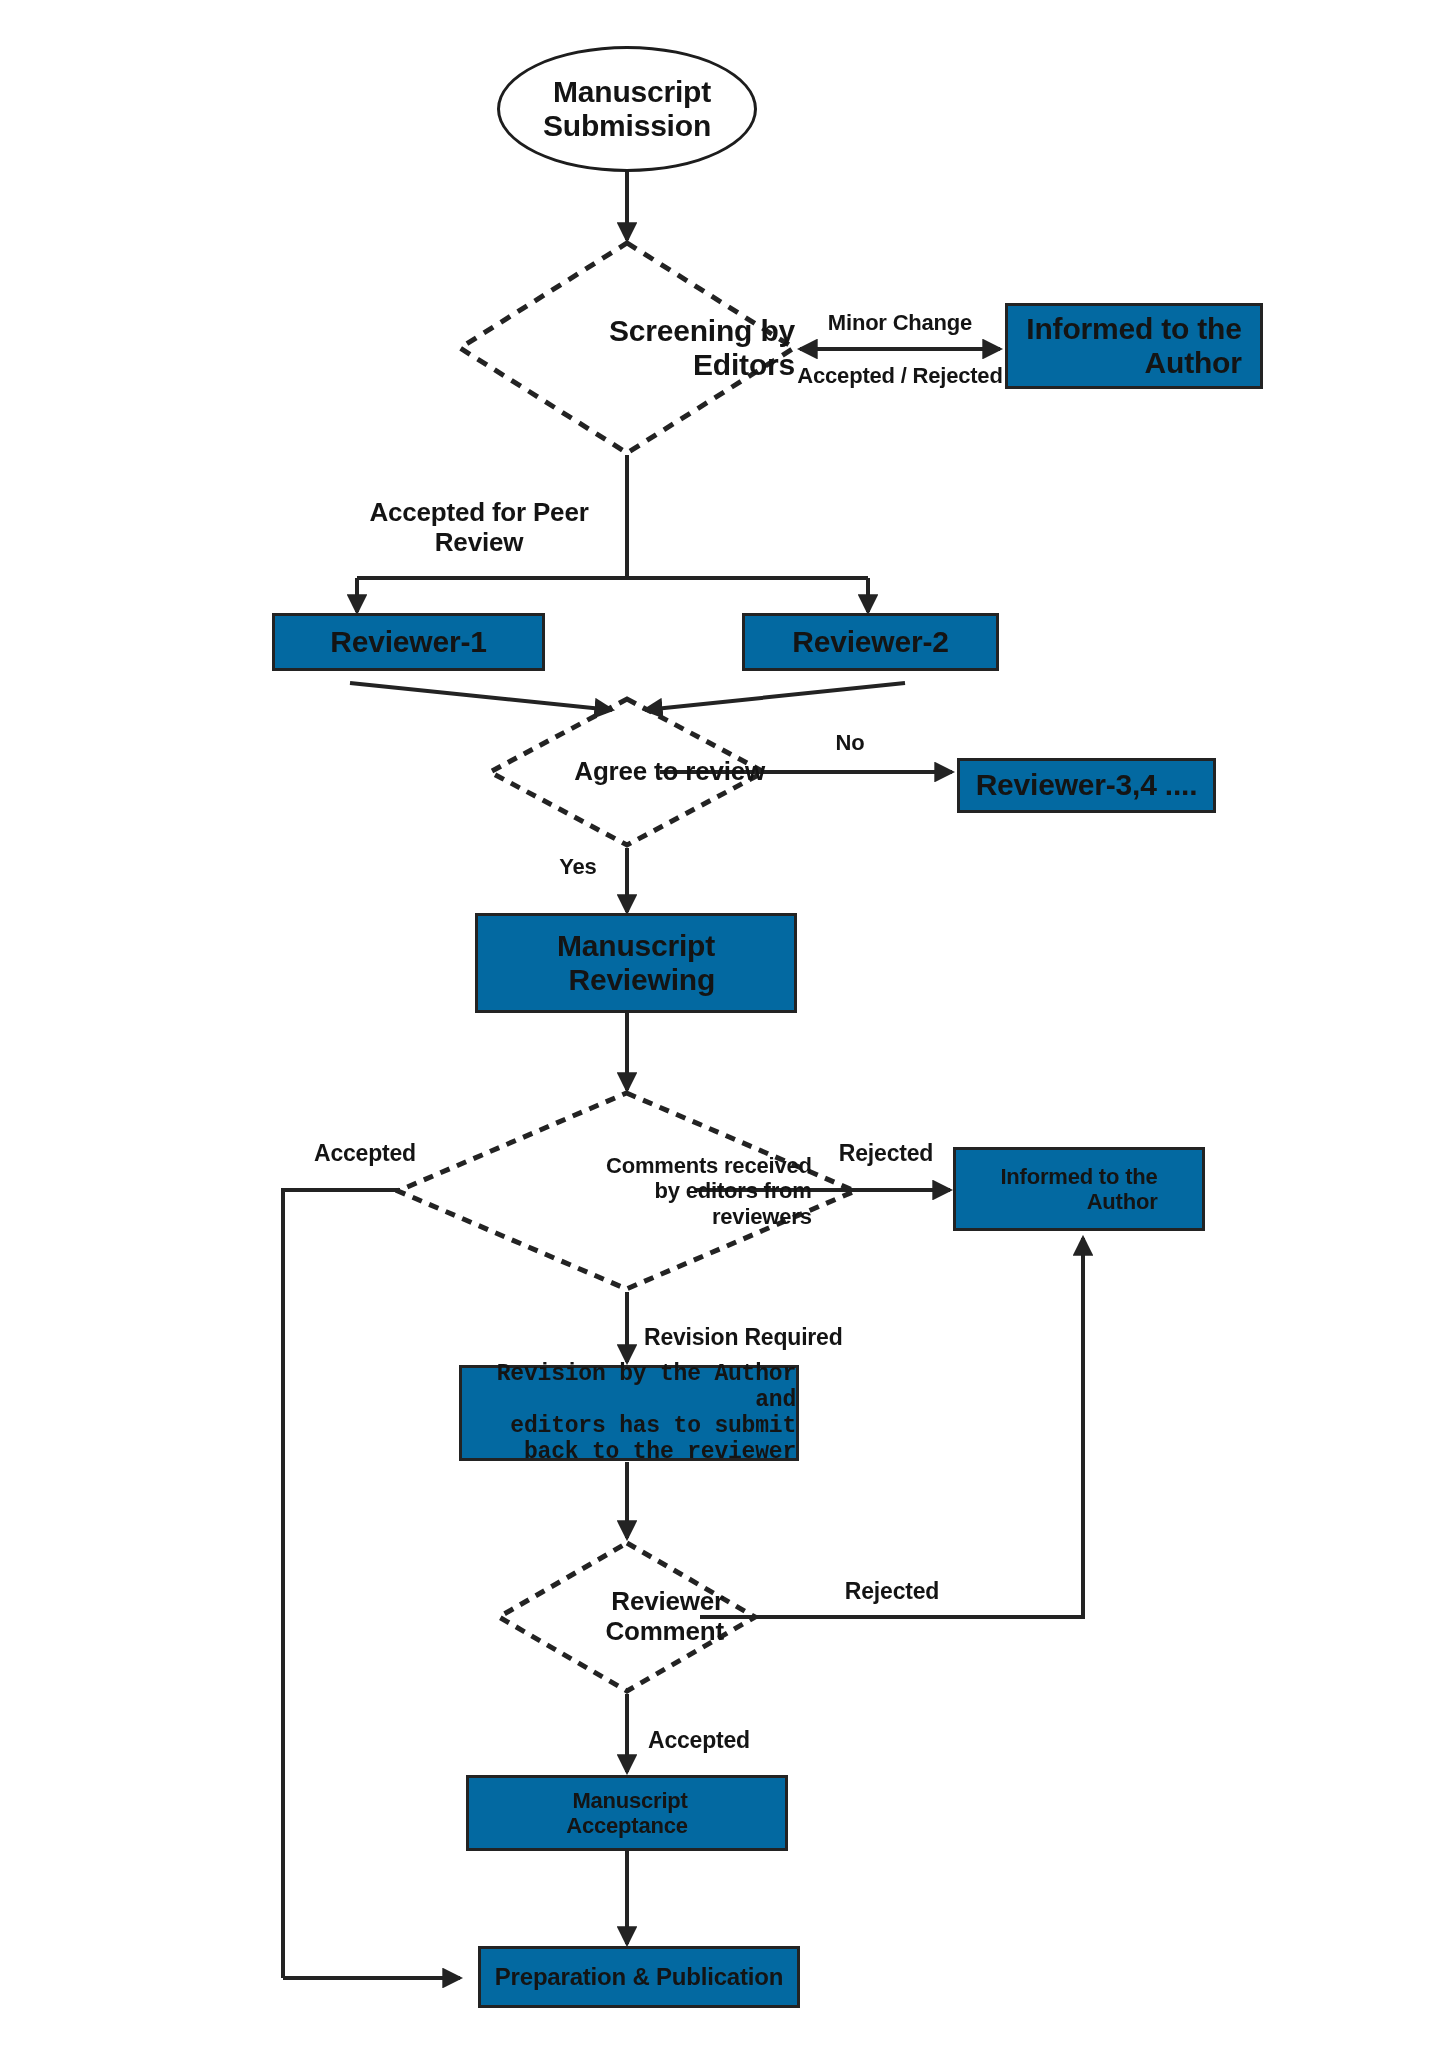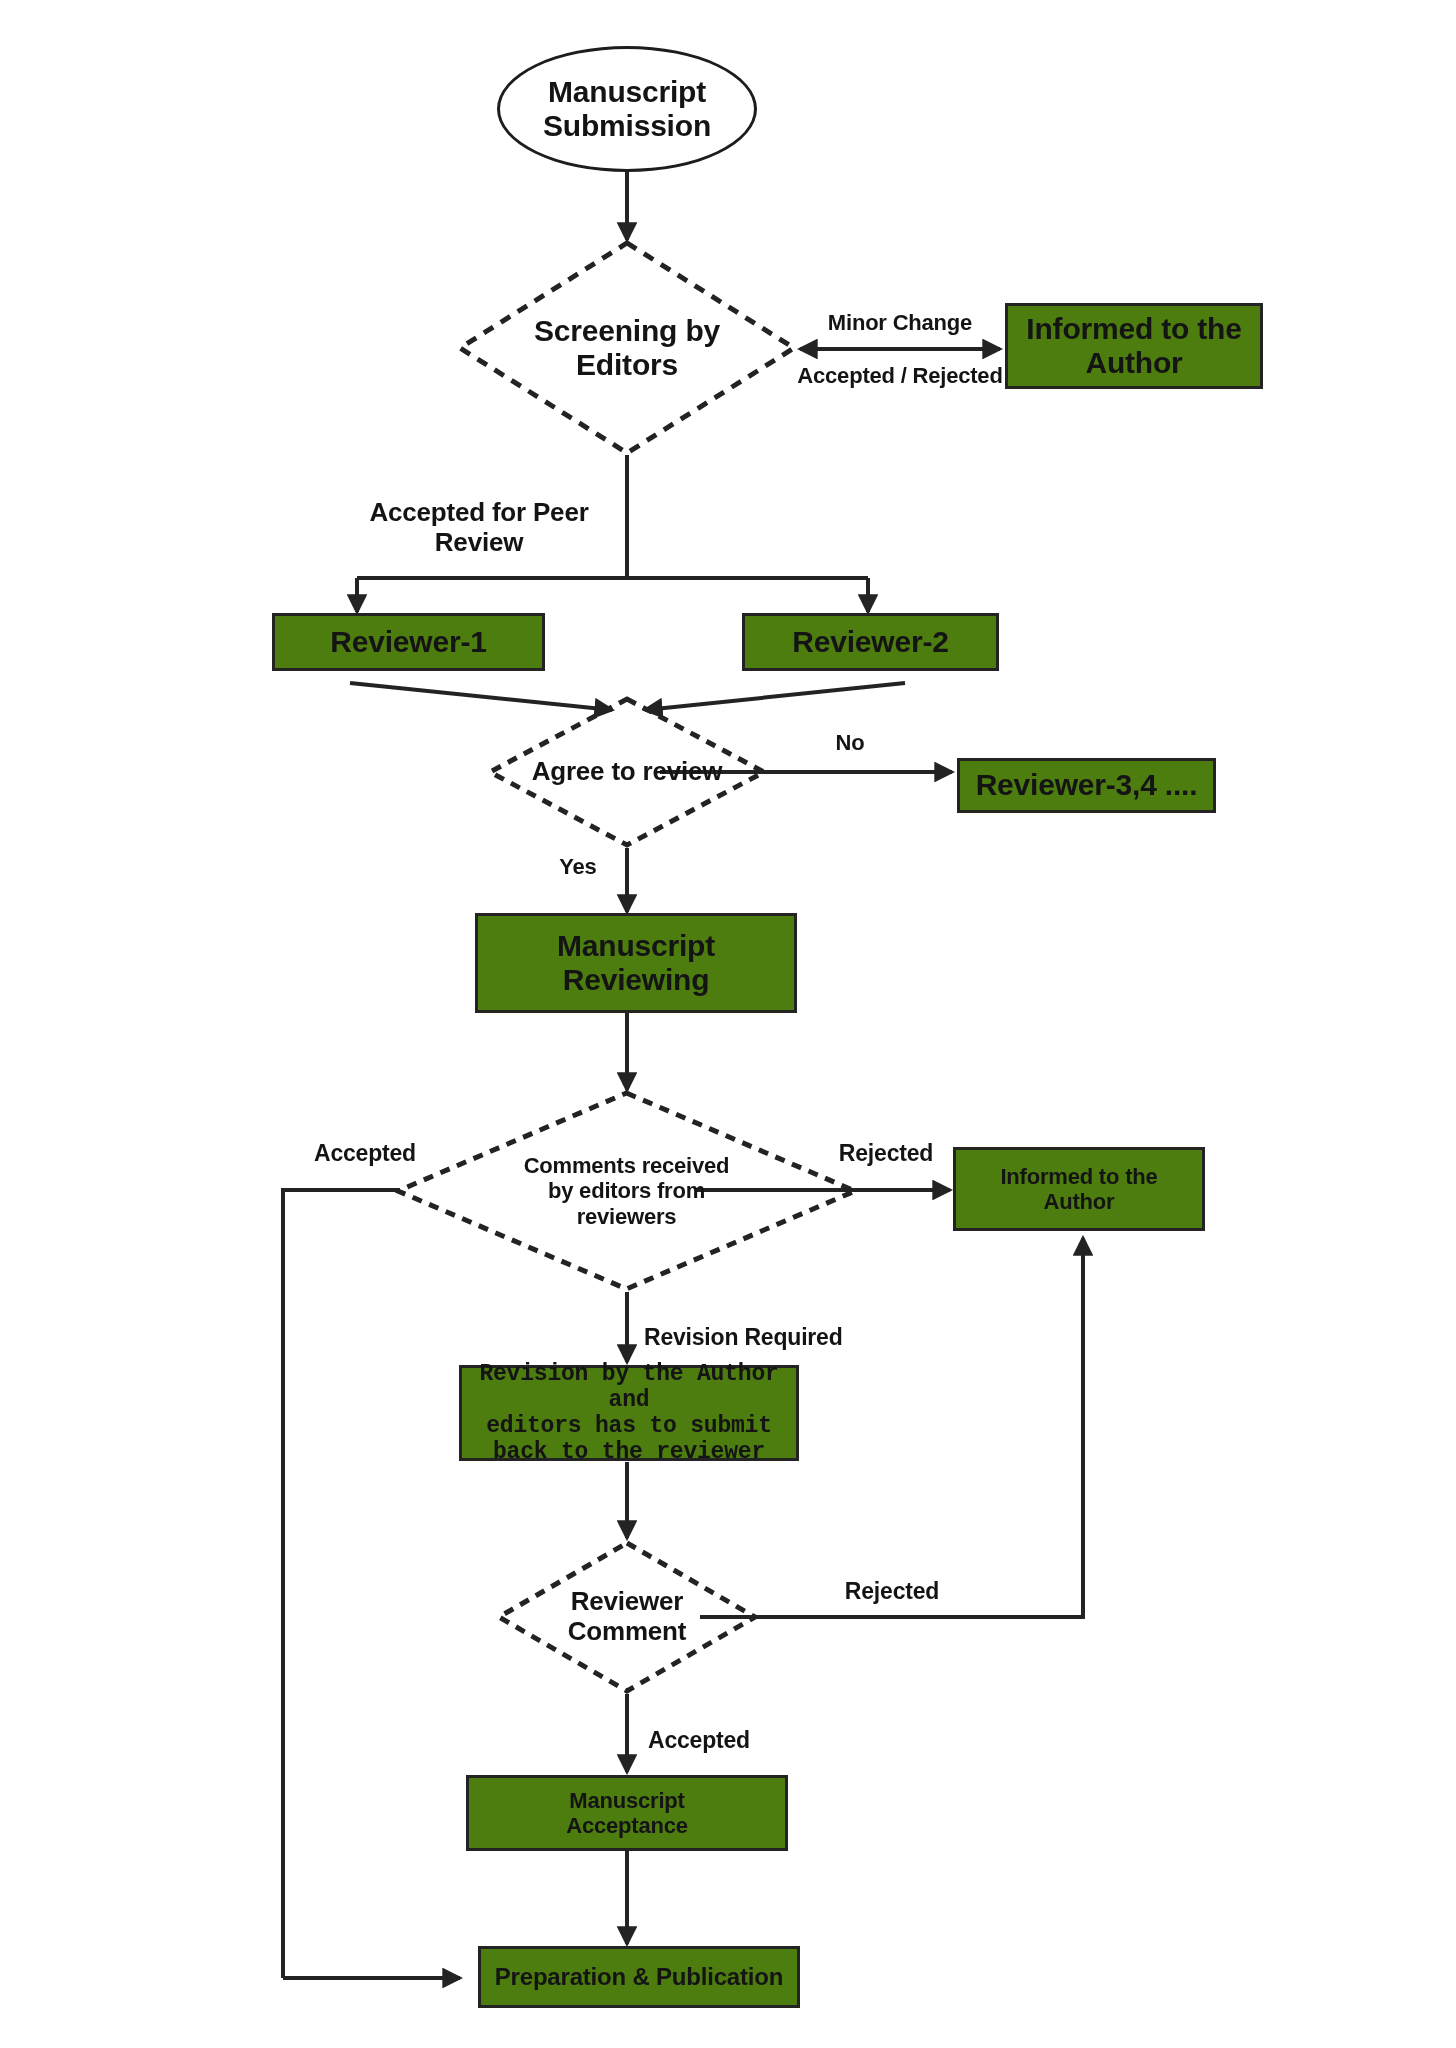--- a/index.html
+++ b/index.html
@@ -29,29 +29,29 @@
     width: 1456px;
     height: 2048px;
     pointer-events: none;
   }
   .node {
     position: absolute;
     box-sizing: border-box;
     display: flex;
     align-items: center;
     justify-content: center;
-    text-align: center;
+    text-align: right;
     font-weight: bold;
     color: #141414;
     line-height: 1.14;
     letter-spacing: -0.2px;
   }
   .node-box {
     border: 3px solid #232323;
-    background: #4d7c0f;
+    background: #0369a1;
   }
   .node-ellipse {
     border: 3px solid #1d1d1d;
     border-radius: 50%;
     background: #ffffff;
   }
   .node-diamond {
     background: transparent;
   }
   .node-diamond .dia-shape {

